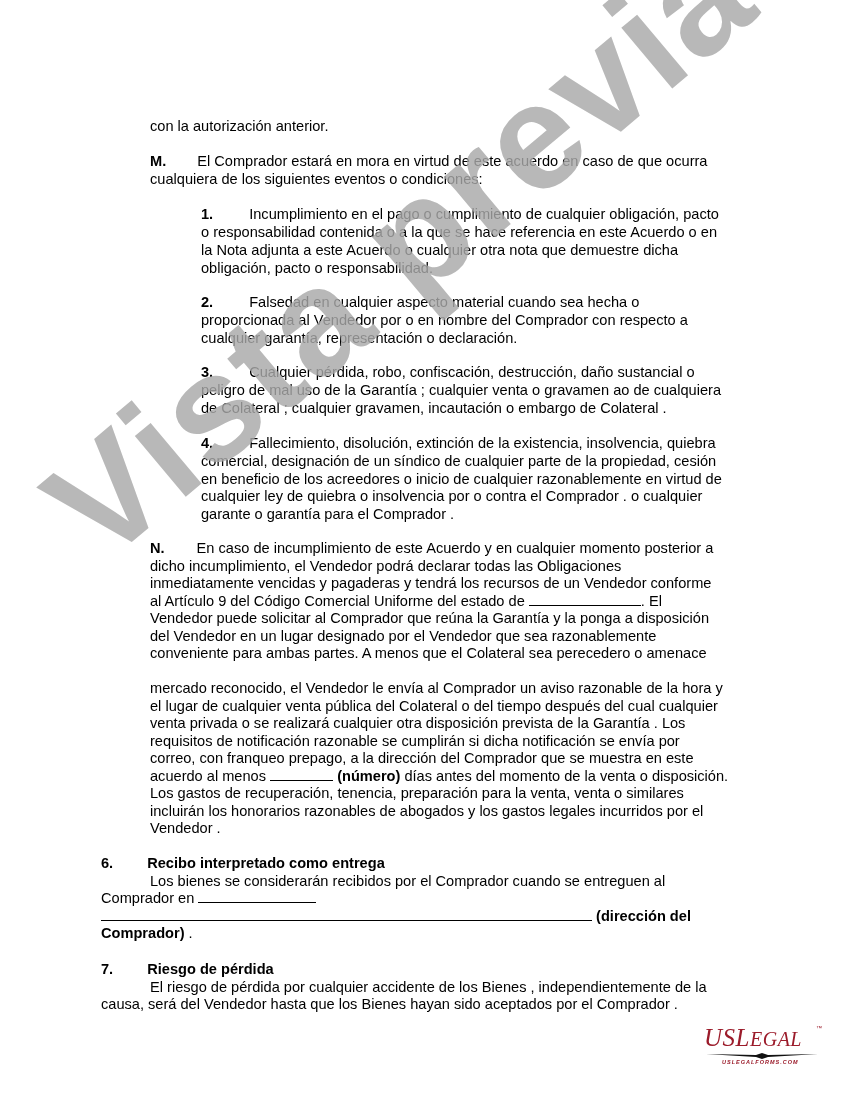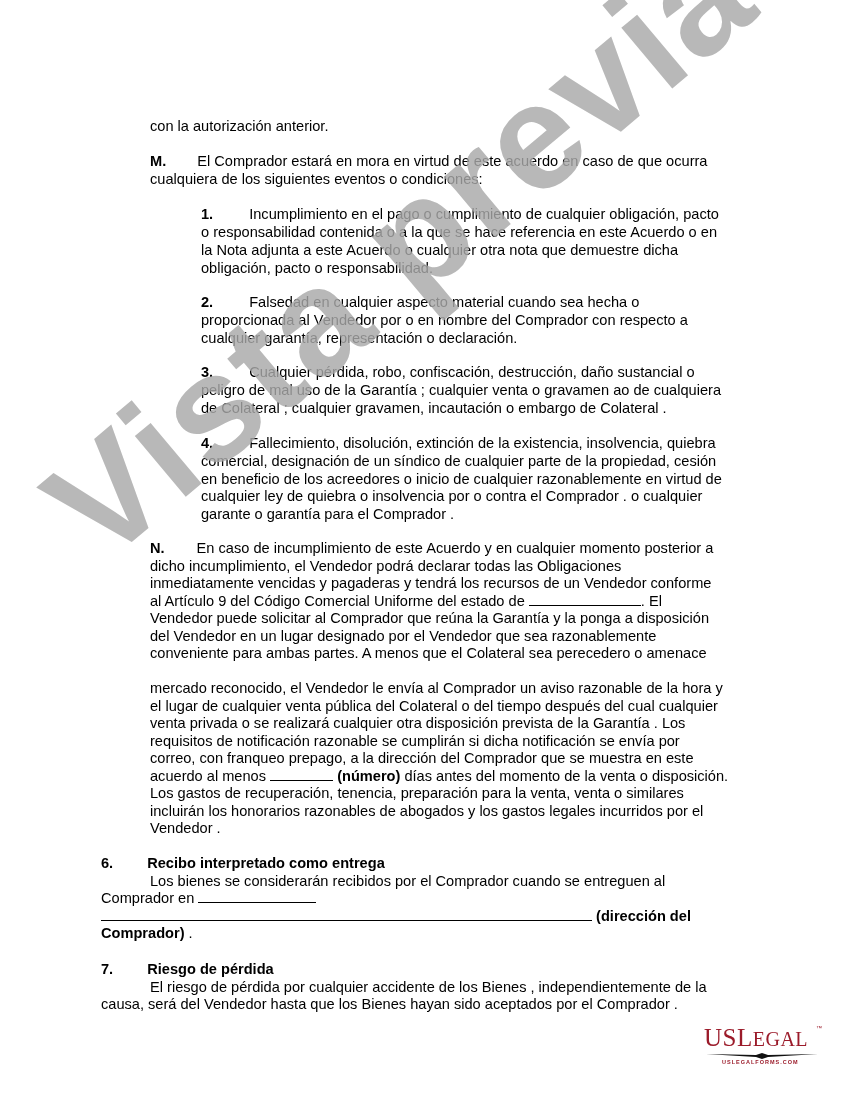--- a/index.html
+++ b/index.html
@@ -8,21 +8,21 @@
   .page { position: absolute; left: 0; top: 0; width: 850px; height: 1100px; background: #fff; }
   .ln { position: absolute; font-size: 14.6px; line-height: 18px; white-space: pre; margin-top: 16px; }
   .b { font-weight: bold; }
   .i { }
   .tab { display: inline-block; }
   .blank { display: inline-block; border-bottom: 1px solid #000; height: 13px; vertical-align: baseline; }
   .watermark { position: absolute; left: 20px; top: 470px; font-family: "Liberation Sans", sans-serif;
                font-weight: bold; font-size: 150px; color: #a9a9a9; opacity: 0.82;
                transform: rotate(-40deg); transform-origin: 0 0; white-space: nowrap;
                pointer-events: none; letter-spacing: 2px; line-height: 1; }
-  .logo { position: absolute; left: 704px; top: 1024px; width: 120px; height: 45px; }
+  .logo { position: absolute; left: 704px; top: 1024px; width: 120px; height: 45px; font-style: italic; }
   .logo-text { position: absolute; left: 0; top: 0; font-family: "Liberation Serif", serif;
                font-size: 25px; color: #9b1b2a; letter-spacing: 0.5px; line-height: 28px; }
   .logo-text .sm { font-size: 20px; }
   .logo-tm { position: absolute; left: 112px; top: 1px; font-size: 6px; color: #9b1b2a; }
   .logo-wing { position: absolute; left: 2px; top: 29px; width: 112px; height: 6px; }
   .logo-url { position: absolute; left: 18px; top: 35px; font-size: 5.5px; color: #9b1b2a;
               letter-spacing: 1px; font-weight: bold; }
 </style>
 </head>
 <body>

